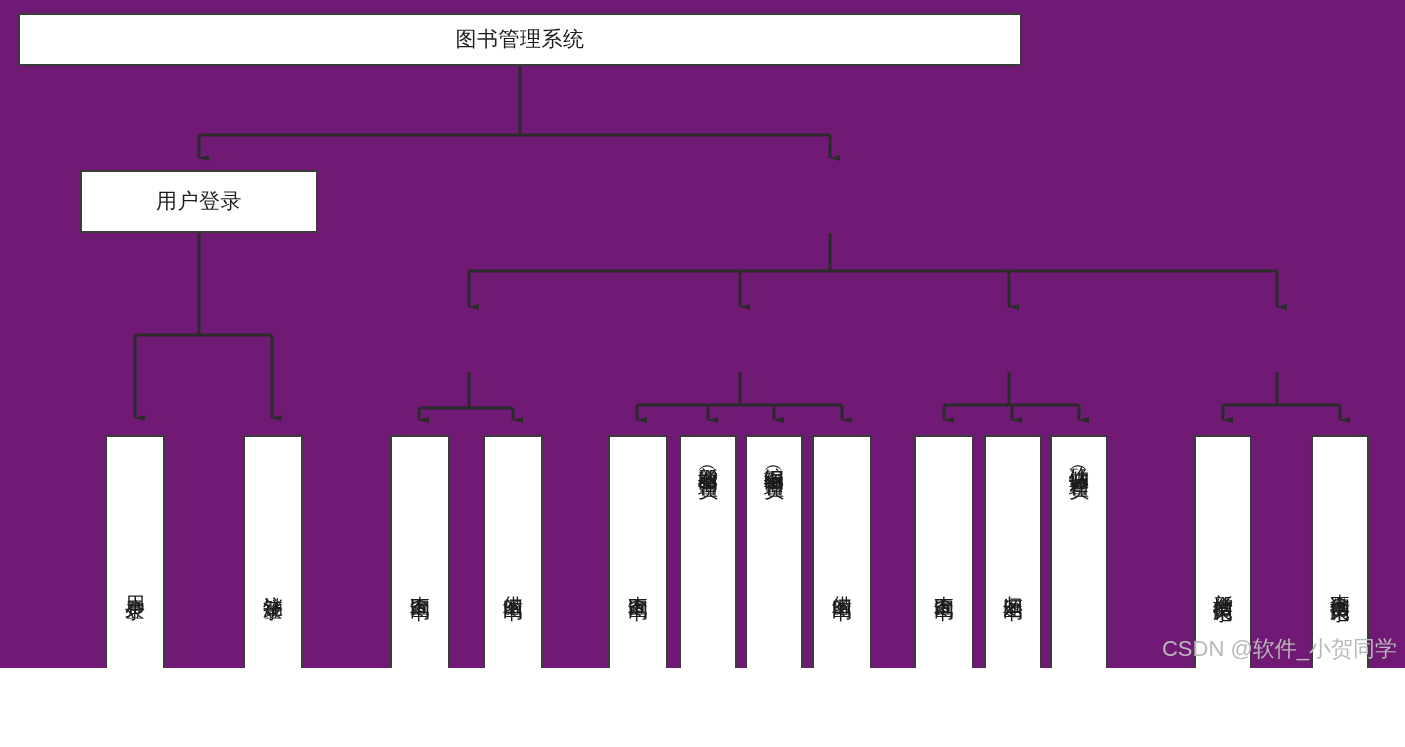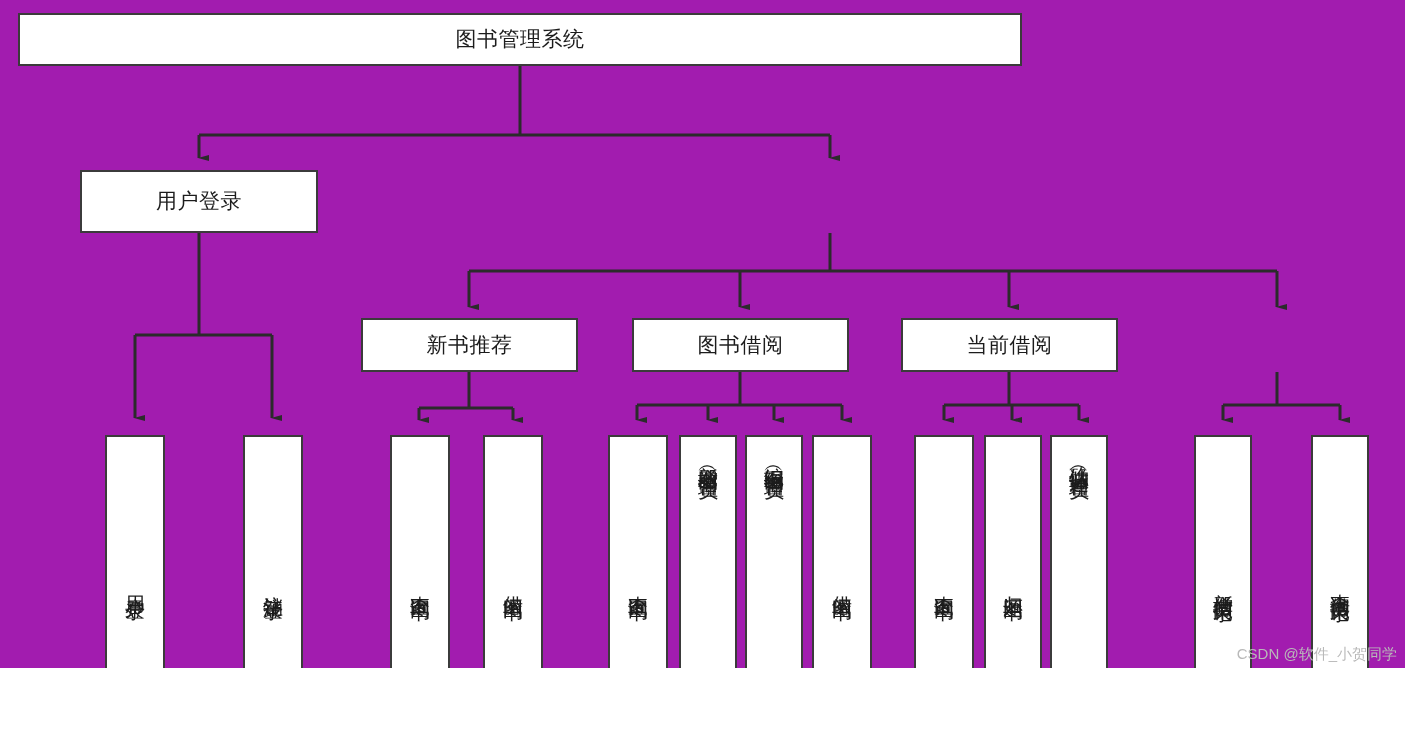--- a/index.html
+++ b/index.html
@@ -8,21 +8,21 @@
     padding: 0;
     background: #ffffff;
   }
   body {
     font-family: "Liberation Sans", "DejaVu Sans", sans-serif;
   }
   #diagram-root {
     position: relative;
     width: 1405px;
     height: 668px;
-    background: #a21caf;
+    background: #701a75;
     overflow: hidden;
   }
   svg.connectors {
     position: absolute;
     left: 0;
     top: 0;
     width: 1405px;
     height: 747px;
     pointer-events: none;
   }
@@ -62,21 +62,21 @@
     white-space: nowrap;
   }
   .node.vert.center-v {
     align-items: center;
     padding-top: 0;
   }
   #watermark {
     position: absolute;
     right: 8px;
     bottom: 4px;
-    font-size: 15px;
+    font-size: 22px;
     color: #b9b9b9;
     white-space: nowrap;
     user-select: none;
   }
 </style>
 </head>
 <body>
 
 <div id="diagram-root">
 
@@ -131,29 +131,20 @@
   </svg>
 
   <div class="node horiz" style="left:18px; top:13px; width:1004px; height:53px;">
     <span class="label">图书管理系统</span>
   </div>
 
   <div class="node horiz" style="left:80px; top:170px; width:238px; height:63px;">
     <span class="label">用户登录</span>
   </div>
 
-  <div class="node horiz" style="left:361px; top:318px; width:217px; height:54px;">
-    <span class="label">新书推荐</span>
-  </div>
-  <div class="node horiz" style="left:632px; top:318px; width:217px; height:54px;">
-    <span class="label">图书借阅</span>
-  </div>
-  <div class="node horiz" style="left:901px; top:318px; width:217px; height:54px;">
-    <span class="label">当前借阅</span>
-  </div>
 
   <div class="node vert center-v" style="left:105px; top:435px; width:60px; height:298px;">
     <span class="label">用户登录</span>
   </div>
   <div class="node vert center-v" style="left:243px; top:435px; width:60px; height:298px;">
     <span class="label">注销登录</span>
   </div>
 
   <div class="node vert center-v" style="left:390px; top:435px; width:60px; height:298px;">
     <span class="label">查询图书</span>

